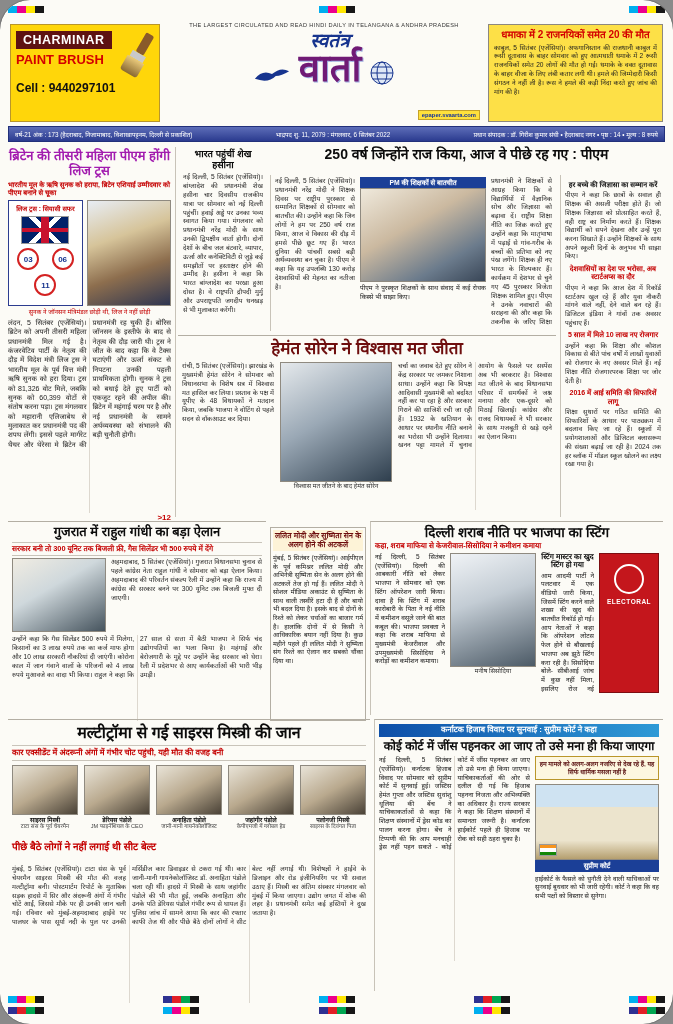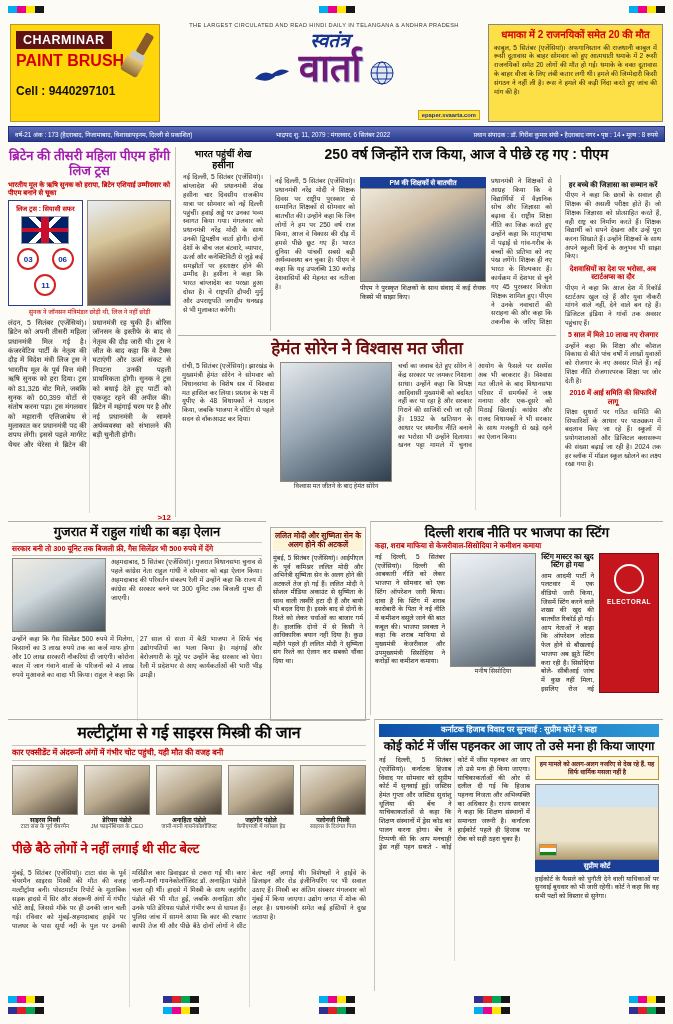--- a/index.html
+++ b/index.html
@@ -1,32 +1,32 @@
 <!DOCTYPE html>
 <html><head>
 <meta charset="utf-8">
 <style>
   html,body{margin:0;padding:0;background:#8a8a8a;}
   .page{position:relative;width:673px;height:1024px;margin:0 auto;background:#fcfbf6;
-        font-family:"Liberation Sans","DejaVu Sans",sans-serif;overflow:hidden;outline:1px solid #777;}
+        font-family:"Liberation Sans","DejaVu Sans",sans-serif;overflow:hidden;outline:1px solid #777;border-radius:30px;}
   .abs{position:absolute;box-sizing:border-box;}
   
   .bd{font-size:7px;line-height:1.34;text-align:justify;color:#1c1c1c;overflow:hidden;}
   .c2{column-count:2;column-gap:6px;column-rule:1px solid #ddd8cf;}
   .c3{column-count:3;column-gap:6px;column-rule:1px solid #ddd8cf;}
   .hl{font-weight:bold;color:#0b0b0b;text-align:center;line-height:1.12;}
   .sub{color:#c40000;font-weight:bold;text-align:left;line-height:1.2;}
   .cap{font-size:6.3px;text-align:center;color:#c40000;line-height:1.2;}
   .ph{border:1px solid #8f8a80;}
   .hr-t{border-top:1px solid #b3aea3;}
   .vr-l{border-left:1px solid #c8c3b8;}
   
   .ad{background:#ffd60a;border:1px solid #b9962a;padding:5px;}
   .adbrand{background:#5e1212;color:#fff;font-weight:bold;font-size:12.5px;letter-spacing:.5px;padding:2px 7px;display:inline-block;}
-  .adprod{color:#d40000;font-weight:bold;font-size:16px;margin-top:3px;}
+  .adprod{color:#d40000;font-weight:bold;font-size:13px;margin-top:3px;}
   .adphone{font-size:12px;font-weight:bold;color:#101010;margin-top:14px;}
   .brush{position:absolute;right:6px;top:6px;width:30px;height:48px;transform:rotate(30deg);}
   .brush .handle{width:9px;height:22px;background:#8a5a2a;margin:0 auto;border-radius:2px;}
   .brush .ferrule{width:15px;height:7px;background:#c9c9c9;margin:0 auto;}
   .brush .bristles{width:19px;height:16px;background:linear-gradient(#e8c87a,#8a6a32);margin:0 auto;border-radius:0 0 3px 3px;}
   .mast{ text-align:center;}
   .tagline{font-size:5.6px;letter-spacing:.4px;color:#333;white-space:nowrap;overflow:hidden;}
   .titlerow{display:flex;align-items:flex-end;justify-content:center;gap:8px;margin-top:3px;}
   .ttop{font-size:19px;font-weight:bold;color:#17348e;font-style:italic;line-height:1;}
   .tmain{font-size:38px;font-weight:bold;color:#701a75;line-height:.95;text-shadow:1px 1px 0 #9fb0e0;}
@@ -256,21 +256,21 @@
         <div class="pp"></div>
         <div class="pname">जहांगीर पंडोले</div>
         <div class="prole">केपीएमजी में ग्लोबल हेड</div>
       </div>
       <div class="person">
         <div class="pp"></div>
         <div class="pname">पलोनजी मिस्त्री</div>
         <div class="prole">साइरस के दिवंगत पिता</div>
       </div>
     </div>
-    <div class="sub" style="font-size:13px;margin:12px 0">पीछे बैठे लोगों ने नहीं लगाई थी सीट बेल्ट</div>
+    <div class="sub" style="font-size:10px;margin:12px 0">पीछे बैठे लोगों ने नहीं लगाई थी सीट बेल्ट</div>
     <div class="bd c3" style="height:138px;font-size:6.6px">मुंबई, 5 सितंबर (एजेंसियां)। टाटा संस के पूर्व चेयरमैन साइरस मिस्त्री की मौत की वजह मल्टीट्रॉमा बनी। पोस्टमार्टम रिपोर्ट के मुताबिक सड़क हादसे में सिर और अंदरूनी अंगों में गंभीर चोटें आईं, जिससे मौके पर ही उनकी जान चली गई। रविवार को मुंबई-अहमदाबाद हाईवे पर पालघर के पास सूर्या नदी के पुल पर उनकी मर्सिडीज कार डिवाइडर से टकरा गई थी। कार जानी-मानी गायनेकोलॉजिस्ट डॉ. अनाहिता पंडोले चला रही थीं। हादसे में मिस्त्री के साथ जहांगीर पंडोले की भी मौत हुई, जबकि अनाहिता और उनके पति डेरियस पंडोले गंभीर रूप से घायल हैं। पुलिस जांच में सामने आया कि कार की रफ्तार काफी तेज थी और पीछे बैठे दोनों लोगों ने सीट बेल्ट नहीं लगाई थी। विशेषज्ञों ने हाईवे के डिजाइन और रोड इंजीनियरिंग पर भी सवाल उठाए हैं। मिस्त्री का अंतिम संस्कार मंगलवार को मुंबई में किया जाएगा। उद्योग जगत में शोक की लहर है। प्रधानमंत्री समेत कई हस्तियों ने दुख जताया है।</div>
   </div>
 
   <div class="abs hr-t vr-l" style="left:374px;top:719px;width:289px;height:272px;padding:4px 4px">
     <div class="kicker">कर्नाटक हिजाब विवाद पर सुनवाई : सुप्रीम कोर्ट ने कहा</div>
     <div class="hl" style="font-size:12px;margin:3px 0">कोई कोर्ट में जींस पहनकर आ जाए तो उसे मना ही किया जाएगा</div>
     <div style="display:flex;gap:5px">
       <div class="bd c2" style="flex:1;height:205px;font-size:6.5px">नई दिल्ली, 5 सितंबर (एजेंसियां)। कर्नाटक हिजाब विवाद पर सोमवार को सुप्रीम कोर्ट में सुनवाई हुई। जस्टिस हेमंत गुप्ता और जस्टिस सुधांशु धूलिया की बेंच ने याचिकाकर्ताओं से कहा कि शिक्षण संस्थानों में ड्रेस कोड का पालन करना होगा। बेंच ने टिप्पणी की कि आप मनचाही ड्रेस नहीं पहन सकते - कोई कोर्ट में जींस पहनकर आ जाए तो उसे मना ही किया जाएगा। याचिकाकर्ताओं की ओर से दलील दी गई कि हिजाब पहनना निजता और अभिव्यक्ति का अधिकार है। राज्य सरकार ने कहा कि शिक्षण संस्थानों में समानता जरूरी है। कर्नाटक हाईकोर्ट पहले ही हिजाब पर रोक को सही ठहरा चुका है।</div>
       <div style="width:124px">
         <div class="quotebox">हम मामले को अलग-अलग नजरिए से देख रहे हैं, यह सिर्फ धार्मिक मसला नहीं है</div>

